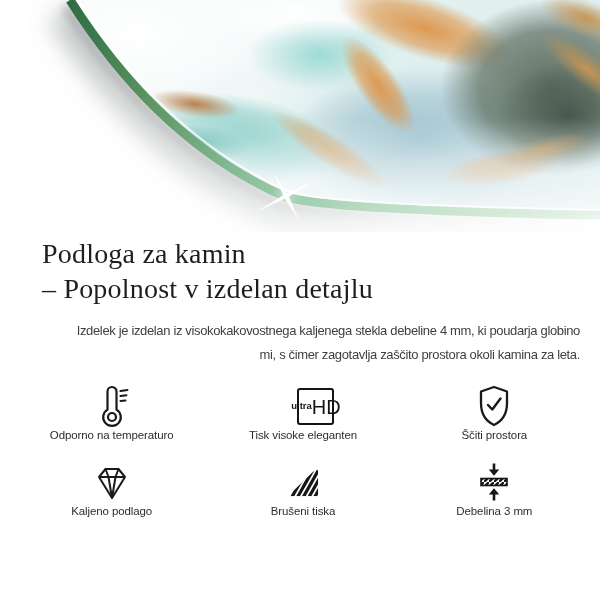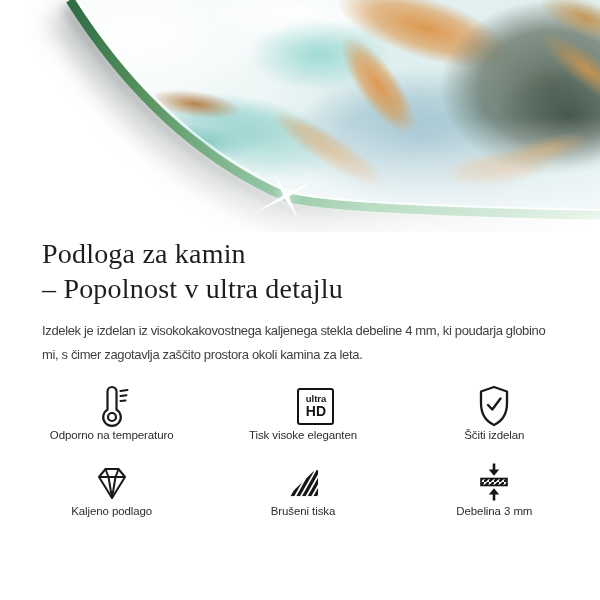--- a/index.html
+++ b/index.html
@@ -11,35 +11,35 @@
   .hero svg{display:block;}
   .text-block{padding:0 20px 0 42px;}
   .heading{
     margin:4px 0 0 0;
     font-family:"Liberation Serif","DejaVu Serif",serif;
     font-weight:400;color:#1e1e1e;
     font-size:28px;line-height:35px;letter-spacing:0.2px;
   }
   .heading span{display:block;}
   .desc{margin-top:13px;color:#3f3f3f;font-size:13px;line-height:24px;letter-spacing:-0.35px;}
-  .desc div{white-space:nowrap;}
+  .desc div{white-space:nowrap;text-align:right;}
   .features{
     display:grid;grid-template-columns:1fr 1fr 1fr;row-gap:18px;
     padding:0 10px 0 16px;margin-top:16px;
   }
   .feature{display:flex;flex-direction:column;align-items:center;}
   .f-icon{height:46px;display:flex;align-items:center;justify-content:center;}
   .f-label{margin-top:0;font-size:11.5px;color:#2d2d2d;letter-spacing:-0.1px;white-space:nowrap;}
   .hd-box{
     width:33px;height:33px;border:2.6px solid #141414;border-radius:3px;
-    display:flex;flex-direction:column;align-items:center;justify-content:center;
+    display:flex;flex-direction:row;align-items:center;justify-content:center;
     color:#141414;line-height:1;margin-left:26px;
   }
   .hd-top{font-size:9.5px;font-weight:700;letter-spacing:0;}
-  .hd-bottom{font-size:14px;font-weight:700;margin-top:1px;}
+  .hd-bottom{font-size:20px;font-weight:400;margin-top:1px;}
   .icon-stroke{stroke:#191919;fill:none;}
 </style>
 </head>
 <body>
 
 <div class="page">
 
   <div class="hero">
     <svg width="600" height="232" viewBox="0 0 600 232" aria-hidden="true">
       <defs>
@@ -166,21 +166,21 @@
         <polygon points="0,-27 2.4,0 0,27 -2.4,0" fill="#ffffff" opacity="0.95"></polygon>
         <polygon points="-33,0 0,2.1 33,0 0,-2.1" fill="#ffffff" opacity="0.95"></polygon>
         <circle r="3" fill="#ffffff"></circle>
       </g>
     </svg>
   </div>
 
   <div class="text-block">
     <h1 class="heading">
       <span>Podloga za kamin</span>
-      <span>– Popolnost v ultra detajlu</span>
+      <span>– Popolnost v izdelan detajlu</span>
     </h1>
     <div class="desc">
       <div>Izdelek je izdelan iz visokokakovostnega kaljenega stekla debeline 4 mm, ki poudarja globino</div>
       <div>mi, s čimer zagotavlja zaščito prostora okoli kamina za leta.</div>
     </div>
   </div>
 
   <div class="features">
 
     <div class="feature">
@@ -208,21 +208,21 @@
       <div class="f-label">Tisk visoke eleganten</div>
     </div>
 
     <div class="feature">
       <div class="f-icon">
         <svg width="40" height="44" viewBox="0 0 40 44">
           <path class="icon-stroke" stroke-width="2.3" stroke-linejoin="round" d="M20,3 L33,7.5 V19 C33,30 27.5,37.5 20,41 C12.5,37.5 7,30 7,19 V7.5 Z"></path>
           <polyline class="icon-stroke" stroke-width="2.4" stroke-linecap="round" stroke-linejoin="round" points="14,21 18.3,25.5 26.5,14.5"></polyline>
         </svg>
       </div>
-      <div class="f-label">Ščiti izdelan</div>
+      <div class="f-label">Ščiti prostora</div>
     </div>
 
     <div class="feature">
       <div class="f-icon">
         <svg width="40" height="38" viewBox="0 0 40 38">
           <g class="icon-stroke" stroke-width="2" stroke-linejoin="round">
             <path d="M7,14 L13.5,6 H26.5 L33,14 L20,35 Z"></path>
             <line x1="7" y1="14" x2="33" y2="14"></line>
             <line x1="13.5" y1="6" x2="16.5" y2="14"></line>
             <line x1="26.5" y1="6" x2="23.5" y2="14"></line>

